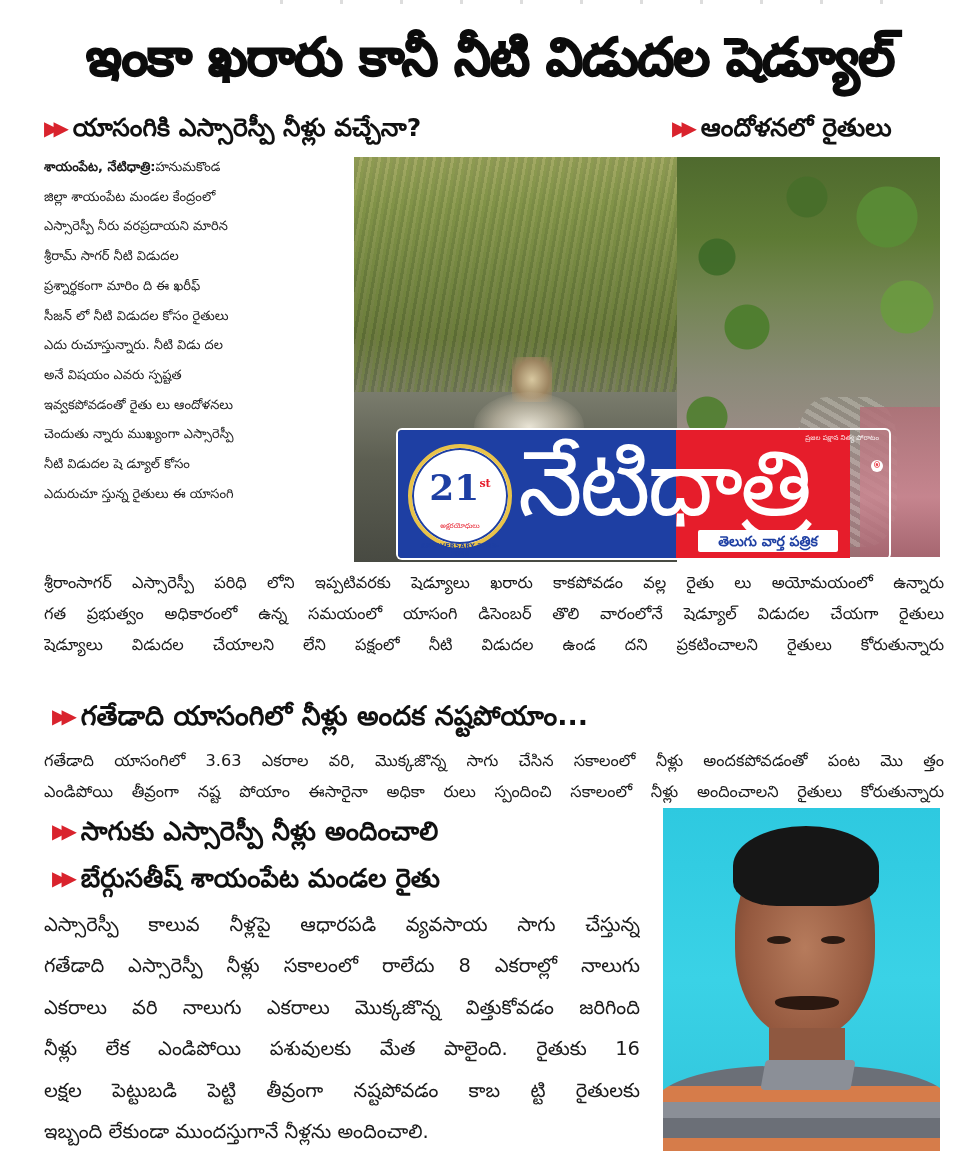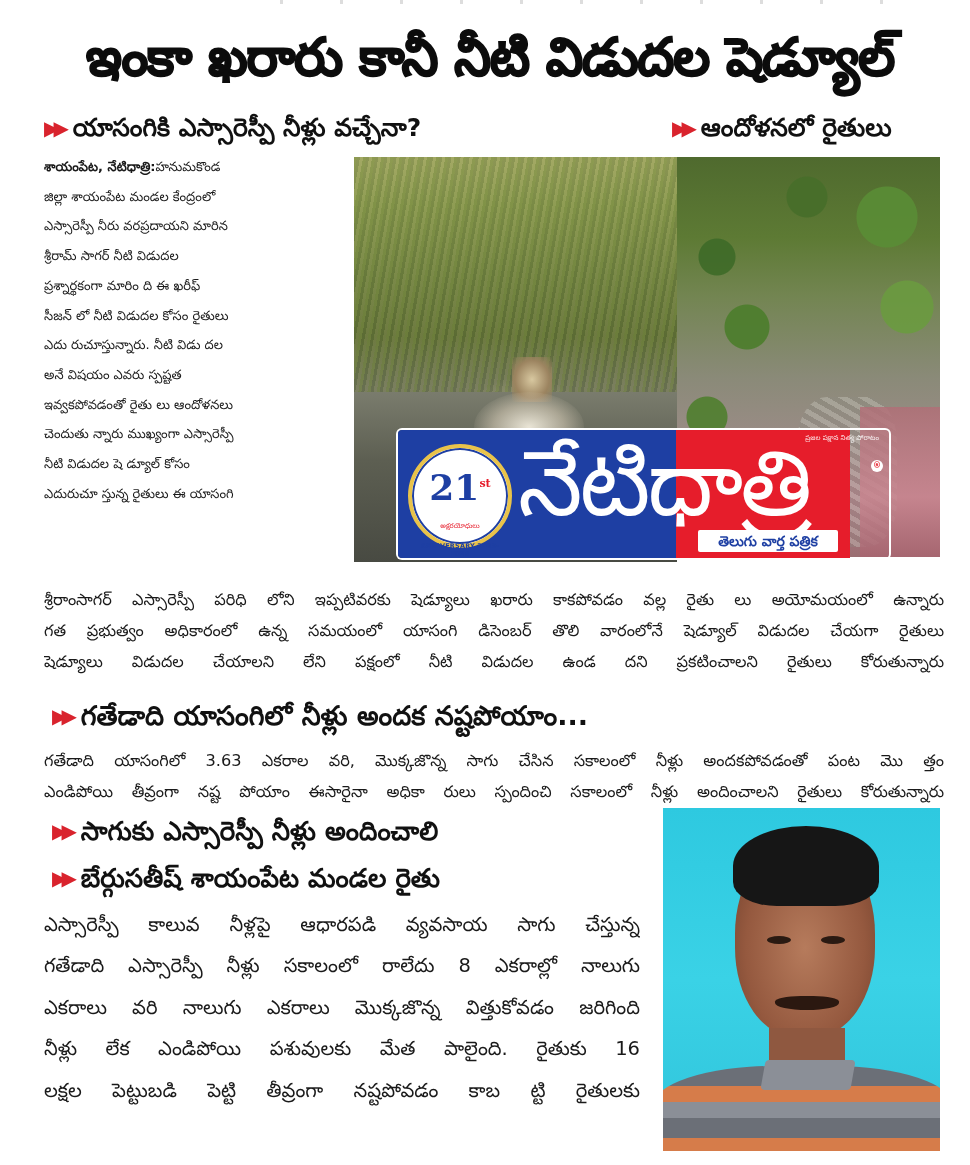--- a/index.html
+++ b/index.html
@@ -74,21 +74,21 @@
       font-size: 6.5px; font-weight: 700; color: #1e3fa3; letter-spacing: .2px; margin-top: 32px; }
     .masthead .logo-text-2 { position: absolute; left: 0; top: 74px; width: 100%; text-align: center;
       font-size: 7px; color: #e61d2b; }
     .masthead .brand { position: absolute; left: 120px; top: 2px; font-size: 92px; font-weight: 400; line-height: 104px;
       color: #fff; letter-spacing: -3px; white-space: nowrap; }
     .masthead .brand-sub { position: absolute; left: 300px; top: 100px; width: 140px; height: 22px;
       background: #fff; color: #1e3fa3; font-size: 14px; font-weight: 700; line-height: 22px; text-align: center; border-radius: 2px; }
 
     .wide-para { position: absolute; left: 44px; width: 900px; font-size: 16.2px; line-height: 31px; color: #1a1a1a; }
     .wide-para .line { display: block; white-space: nowrap; overflow: hidden; text-align: justify; text-align-last: justify; }
-    .p-2 { top: 584px; }
+    .p-2 { top: 567px; }
     .p-3 { top: 745px; }
 
     .p-farmer { position: absolute; left: 44px; top: 904px; width: 596px; font-size: 19.5px; line-height: 41.4px; color: #1a1a1a; }
     .p-farmer .line { display: block; white-space: nowrap; overflow: hidden; text-align: justify; text-align-last: justify; }
     .p-farmer .line.last { text-align-last: left; }
 
     .portrait { position: absolute; left: 663px; top: 808px; width: 277px; height: 343px; overflow: hidden;
       background: linear-gradient(180deg, #2ec9e0 0%, #3ad2e6 50%, #30c4db 100%); }
     .portrait .head { position: absolute; left: 72px; top: 30px; width: 140px; height: 200px; border-radius: 48% 48% 45% 45%;
       background: radial-gradient(ellipse at 50% 55%, #b67b5c 0%, #95593f 60%, #6c3d2a 100%); }
@@ -185,20 +185,21 @@
   <span class="arrow">▶▶</span>
   <span>బేర్గుసతీష్ శాయంపేట మండల రైతు</span>
 </div>
 
 <div class="p-farmer">
   <span class="line">ఎస్సారెస్పీ కాలువ నీళ్లపై ఆధారపడి వ్యవసాయ సాగు చేస్తున్న</span>
   <span class="line">గతేడాది ఎస్సారెస్పీ నీళ్లు సకాలంలో రాలేదు 8 ఎకరాల్లో నాలుగు</span>
   <span class="line">ఎకరాలు వరి నాలుగు ఎకరాలు మొక్కజొన్న విత్తుకోవడం జరిగింది</span>
   <span class="line">నీళ్లు లేక ఎండిపోయి పశువులకు మేత పాలైంది. రైతుకు 16</span>
   <span class="line">లక్షల పెట్టుబడి పెట్టి తీవ్రంగా నష్టపోవడం కాబ ట్టి రైతులకు</span>
+  <span class="line last">ఇబ్బంది లేకుండా ముందస్తుగానే నీళ్లను అందించాలి.</span>
 </div>
 
 <div class="portrait">
   <div class="head"></div>
   <div class="hair"></div>
   <div class="eye l"></div>
   <div class="eye r"></div>
   <div class="moustache"></div>
   <div class="neck"></div>
   <div class="shirt"></div>

